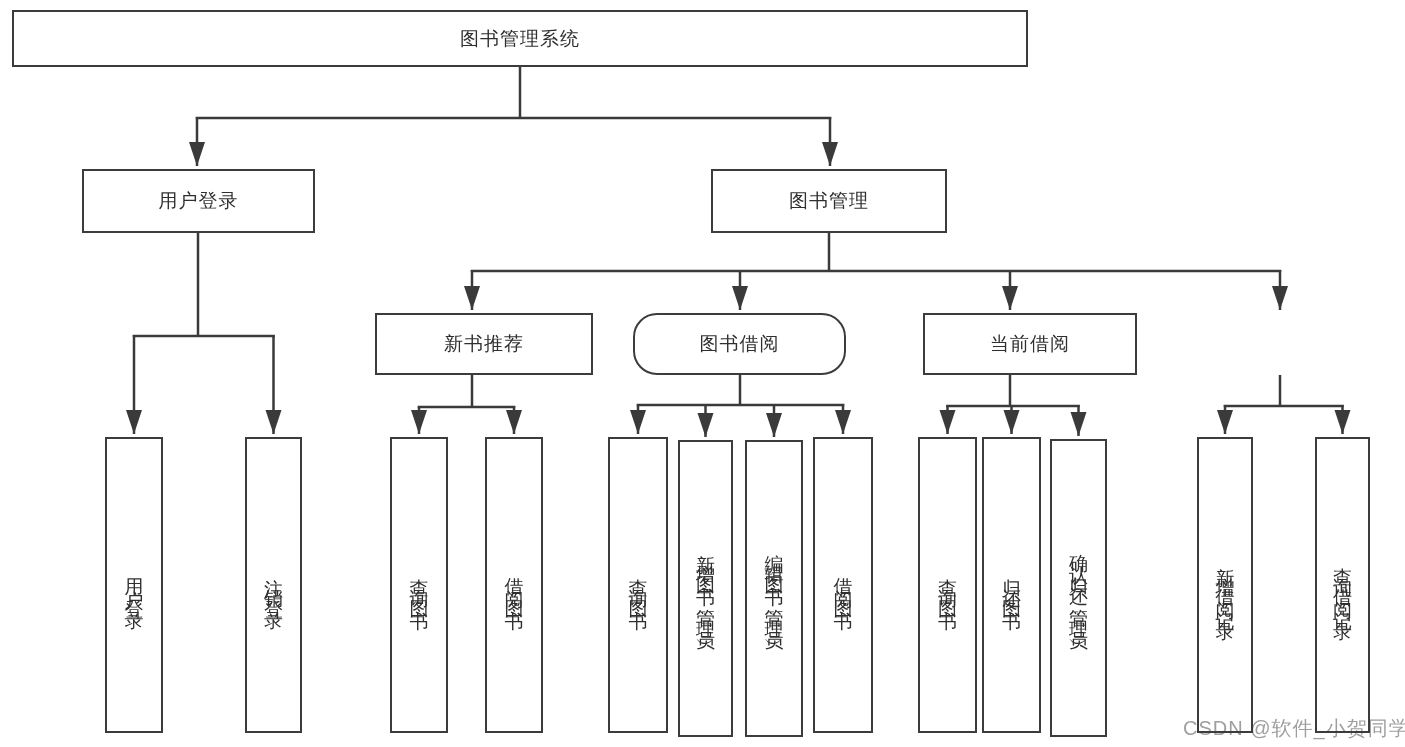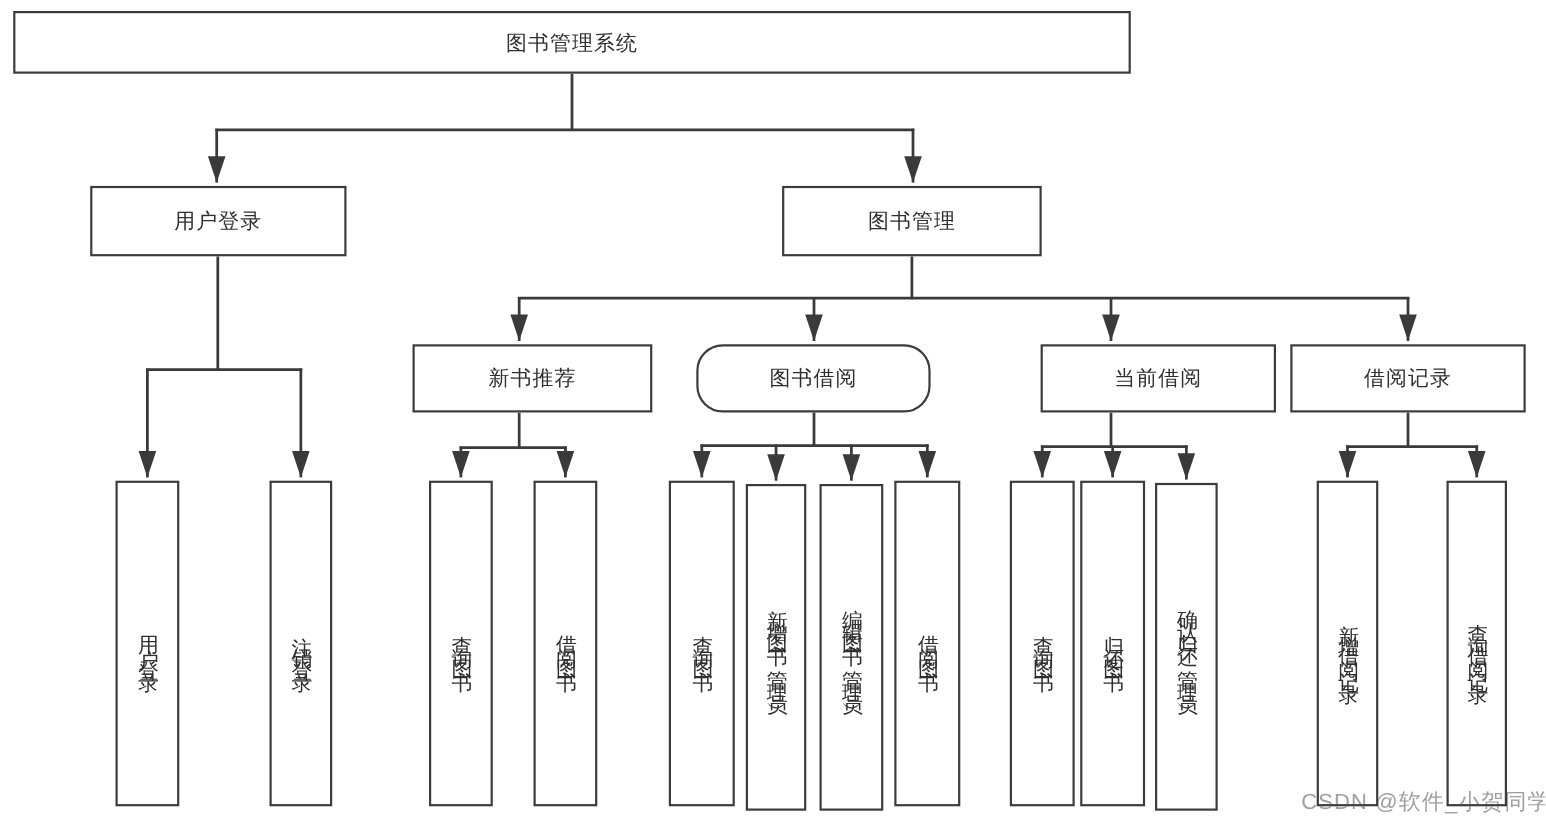--- a/index.html
+++ b/index.html
@@ -34,21 +34,21 @@
     letter-spacing:11px;
     color:var(--text);
     white-space:nowrap;
   }
   
   .n0{left:12px;top:10px;width:1016px;height:57px;}
   .n1{left:82px;top:169px;width:233px;height:64px;}
   .n2{left:711px;top:169px;width:236px;height:64px;text-align:right;}
   .n3{left:363px;top:313px;width:218px;height:62px;margin-left:12px;}
   .n4{left:633px;top:313px;width:213px;height:62px;border-radius:24px;}
-  .n5{left:946px;top:313px;width:214px;height:62px;text-align:right;}
+  .n5{left:923px;top:313px;width:214px;height:62px;text-align:right;}
   .n6{left:1173px;top:313px;width:214px;height:62px;}
   .n7{left:105px;top:437px;width:58px;height:296px;}
   .n8{left:245px;top:437px;width:57px;height:296px;}
   .n9{left:390px;top:437px;width:58px;height:296px;}
   .n10{left:485px;top:437px;width:58px;height:296px;}
   .n11{left:608px;top:437px;width:60px;height:296px;}
   .n12{left:678px;top:440px;width:55px;height:297px;}
   .n13{left:745px;top:440px;width:58px;height:297px;}
   .n14{left:813px;top:437px;width:60px;height:296px;}
   .n15{left:918px;top:437px;width:59px;height:296px;}
@@ -135,23 +135,20 @@
 
   <div class="box hbox n3">
     <span>新书推荐</span>
   </div>
   <div class="box hbox n4">
     <span>图书借阅</span>
   </div>
   <div class="box hbox n5">
     <span>当前借阅</span>
   </div>
-  <div class="box hbox n6">
-    <span>借阅记录</span>
-  </div>
 
   <div class="box vbox n7">
     <span class="vtext">用户登录</span>
   </div>
   <div class="box vbox n8">
     <span class="vtext">注销登录</span>
   </div>
   <div class="box vbox n9">
     <span class="vtext">查询图书</span>
   </div>

